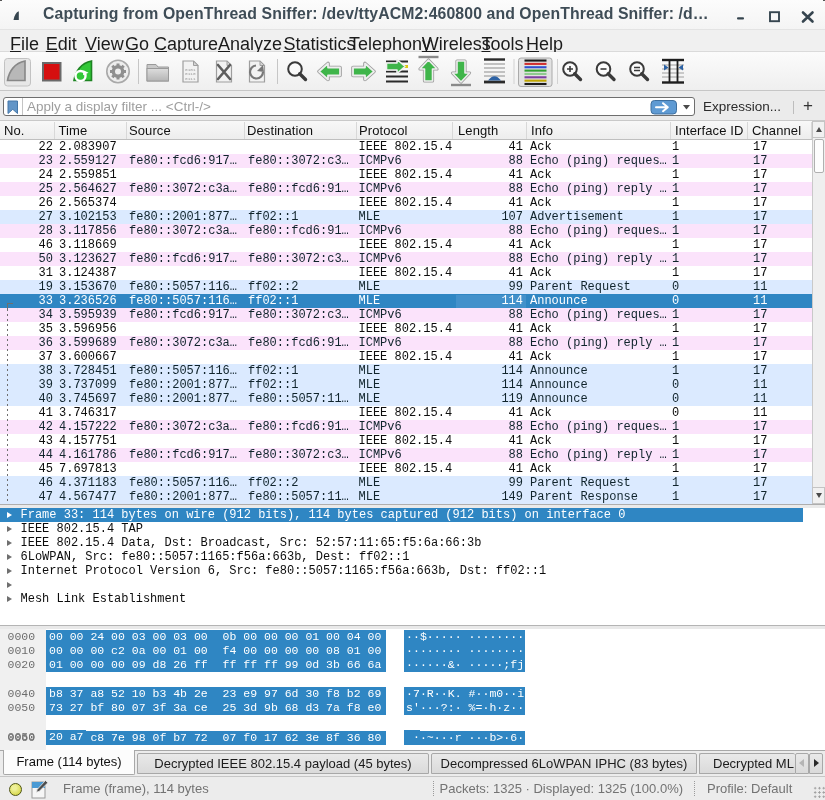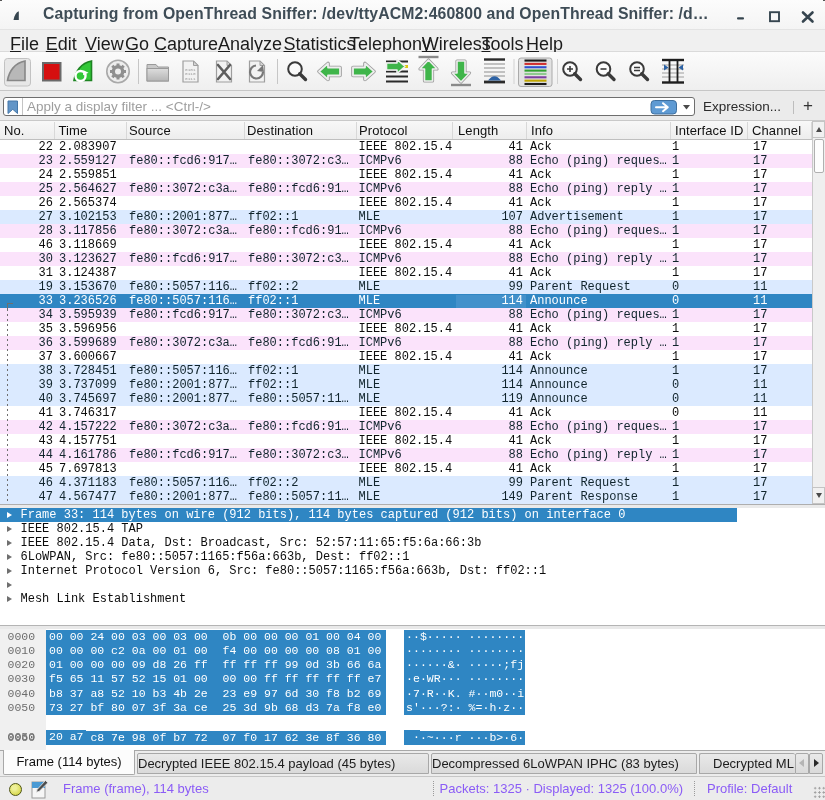--- a/index.html
+++ b/index.html
@@ -24,35 +24,35 @@
 .ack{background:#fff;color:#0c0c0c}
 .icmp{background:#fbe3fb;color:#10242c}
 .mle{background:#dbeaff;color:#10242c}
 .sel{background:#2f86c3;color:#fdfeff}
 .c0{left:0;width:53px;text-align:right}
 .c1{left:59px}.c2{left:129px}.c3{left:248px}.c4{left:358.5px}
 .c5{left:452px;width:71px;text-align:right}
 .c6{left:530px}.c7{left:672px}.c8{left:753px}
 .cell{position:absolute;top:0;height:14px}
 #detail{left:0;top:507.5px;width:825px;height:117.5px;background:#fff;font-family:"Liberation Mono",monospace;font-size:12px}
-.drow{left:0;width:737px;height:14px;line-height:14px;white-space:pre}
+.drow{left:0;width:803px;height:14px;line-height:14px;white-space:pre}
 .dtxt{position:absolute;left:20.5px}
 .tri{position:absolute;left:7px;top:3.5px;width:0;height:0;border-left:5px solid #6f6f6f;border-top:3.5px solid transparent;border-bottom:3.5px solid transparent}
 #hexpane{left:0;top:629px;width:825px;height:121px;background:#fff;font-family:"Liberation Mono",monospace;font-size:11.5px}
 .xrow{left:0;width:769px;height:14.3px;line-height:14.3px;white-space:pre}
 .xoff{position:absolute;left:7.5px;color:#6e6e6e}
 .xhl{position:absolute;top:0;height:14.3px;background:#2f86c3}
 .xhex{position:absolute;left:49px;color:#fff}
 .xhex2{position:absolute;left:222.6px;color:#fff}
 .xasc{position:absolute;left:406px;color:#fff;letter-spacing:.05px}
 #tabs{left:0;top:750px;width:825px;height:26px;background:#ececec}
-.tab{top:2.5px;height:21px;background:linear-gradient(#e9e9e9,#dadada);border:1px solid #a8a8a8;border-radius:2px 2px 0 0;font-size:13px;color:#1c1c1c;text-align:left;line-height:20px;white-space:nowrap;overflow:hidden}
+.tab{top:2.5px;height:21px;background:linear-gradient(#e9e9e9,#dadada);border:1px solid #a8a8a8;border-radius:2px 2px 0 0;font-size:13px;color:#1c1c1c;text-align:center;line-height:20px;white-space:nowrap;overflow:hidden}
 #atab{left:3px;top:0;width:132px;height:25px;background:#fcfcfc;border:1px solid #a8a8a8;border-top:none;font-size:13px;color:#111;text-align:center;line-height:23px;border-radius:0 0 2px 2px}
 #tabline{left:0;top:0;width:825px;height:1px;background:#a8a8a8}
-#status{left:0;top:776px;width:825px;height:24px;background:#ececec;border-top:1px solid #c6c6c6;font-size:13px;color:#8b5cf6}
+#status{left:0;top:776px;width:825px;height:24px;background:#ececec;border-top:1px solid #c6c6c6;font-size:13px;color:#737373}
 .stxt{top:4px}
 .dotsep{top:4px;width:1px;height:15px;border-left:1px dotted #9a9a9a}
 svg{position:absolute;overflow:visible}
 </style></head><body>
 <div id="w">
 <div class="abs" id="titlebar"></div>
 <svg class="abs" width="825" height="30" style="left:0;top:0">
       <path d="M13.5,20 L18.8,20 L18.8,11.3 C16.2,12.3 14.4,15.3 13.5,20 Z" fill="#36454f"></path>
       <rect x="737" y="17.2" width="7" height="2.4" rx="1" fill="#36454f"></rect>
       <rect x="770" y="12.2" width="9" height="9" fill="none" stroke="#36454f" stroke-width="1.9"></rect>
@@ -197,21 +197,21 @@
     </div>
 <div class="abs" id="list">
       <div class="abs row ack" style="top:0px"><span class="cell c0">22</span><span class="cell c1">2.083907</span><span class="cell c2"></span><span class="cell c3"></span><span class="cell c4">IEEE 802.15.4</span><span class="cell c5">41</span><span class="cell c6">Ack</span><span class="cell c7">1</span><span class="cell c8">17</span></div>
       <div class="abs row icmp" style="top:14px"><span class="cell c0">23</span><span class="cell c1">2.559127</span><span class="cell c2">fe80::fcd6:917…</span><span class="cell c3">fe80::3072:c3…</span><span class="cell c4">ICMPv6</span><span class="cell c5">88</span><span class="cell c6">Echo (ping) reques…</span><span class="cell c7">1</span><span class="cell c8">17</span></div>
       <div class="abs row ack" style="top:28px"><span class="cell c0">24</span><span class="cell c1">2.559851</span><span class="cell c2"></span><span class="cell c3"></span><span class="cell c4">IEEE 802.15.4</span><span class="cell c5">41</span><span class="cell c6">Ack</span><span class="cell c7">1</span><span class="cell c8">17</span></div>
       <div class="abs row icmp" style="top:42px"><span class="cell c0">25</span><span class="cell c1">2.564627</span><span class="cell c2">fe80::3072:c3a…</span><span class="cell c3">fe80::fcd6:91…</span><span class="cell c4">ICMPv6</span><span class="cell c5">88</span><span class="cell c6">Echo (ping) reply …</span><span class="cell c7">1</span><span class="cell c8">17</span></div>
       <div class="abs row ack" style="top:56px"><span class="cell c0">26</span><span class="cell c1">2.565374</span><span class="cell c2"></span><span class="cell c3"></span><span class="cell c4">IEEE 802.15.4</span><span class="cell c5">41</span><span class="cell c6">Ack</span><span class="cell c7">1</span><span class="cell c8">17</span></div>
       <div class="abs row mle" style="top:70px"><span class="cell c0">27</span><span class="cell c1">3.102153</span><span class="cell c2">fe80::2001:877…</span><span class="cell c3">ff02::1</span><span class="cell c4">MLE</span><span class="cell c5">107</span><span class="cell c6">Advertisement</span><span class="cell c7">1</span><span class="cell c8">17</span></div>
       <div class="abs row icmp" style="top:84px"><span class="cell c0">28</span><span class="cell c1">3.117856</span><span class="cell c2">fe80::3072:c3a…</span><span class="cell c3">fe80::fcd6:91…</span><span class="cell c4">ICMPv6</span><span class="cell c5">88</span><span class="cell c6">Echo (ping) reques…</span><span class="cell c7">1</span><span class="cell c8">17</span></div>
       <div class="abs row ack" style="top:98px"><span class="cell c0">46</span><span class="cell c1">3.118669</span><span class="cell c2"></span><span class="cell c3"></span><span class="cell c4">IEEE 802.15.4</span><span class="cell c5">41</span><span class="cell c6">Ack</span><span class="cell c7">1</span><span class="cell c8">17</span></div>
-      <div class="abs row icmp" style="top:112px"><span class="cell c0">30</span><span class="cell c1">3.123627</span><span class="cell c2">fe80::fcd6:917…</span><span class="cell c3">fe80::3072:c3…</span><span class="cell c4">ICMPv6</span><span class="cell c5">88</span><span class="cell c6">Echo (ping) reply …</span><span class="cell c7">1</span><span class="cell c8">17</span></div>
+      <div class="abs row icmp" style="top:112px"><span class="cell c0">50</span><span class="cell c1">3.123627</span><span class="cell c2">fe80::fcd6:917…</span><span class="cell c3">fe80::3072:c3…</span><span class="cell c4">ICMPv6</span><span class="cell c5">88</span><span class="cell c6">Echo (ping) reply …</span><span class="cell c7">1</span><span class="cell c8">17</span></div>
       <div class="abs row ack" style="top:126px"><span class="cell c0">31</span><span class="cell c1">3.124387</span><span class="cell c2"></span><span class="cell c3"></span><span class="cell c4">IEEE 802.15.4</span><span class="cell c5">41</span><span class="cell c6">Ack</span><span class="cell c7">1</span><span class="cell c8">17</span></div>
       <div class="abs row mle" style="top:140px"><span class="cell c0">19</span><span class="cell c1">3.153670</span><span class="cell c2">fe80::5057:116…</span><span class="cell c3">ff02::2</span><span class="cell c4">MLE</span><span class="cell c5">99</span><span class="cell c6">Parent Request</span><span class="cell c7">0</span><span class="cell c8">11</span></div>
       <div class="abs row sel" style="top:154px"><div class="abs" style="left:456px;top:1px;width:70px;height:13px;background:#4391cb"></div><span class="cell c0">33</span><span class="cell c1">3.236526</span><span class="cell c2">fe80::5057:116…</span><span class="cell c3">ff02::1</span><span class="cell c4">MLE</span><span class="cell c5">114</span><span class="cell c6">Announce</span><span class="cell c7">0</span><span class="cell c8">11</span></div>
       <div class="abs row icmp" style="top:168px"><span class="cell c0">34</span><span class="cell c1">3.595939</span><span class="cell c2">fe80::fcd6:917…</span><span class="cell c3">fe80::3072:c3…</span><span class="cell c4">ICMPv6</span><span class="cell c5">88</span><span class="cell c6">Echo (ping) reques…</span><span class="cell c7">1</span><span class="cell c8">17</span></div>
       <div class="abs row ack" style="top:182px"><span class="cell c0">35</span><span class="cell c1">3.596956</span><span class="cell c2"></span><span class="cell c3"></span><span class="cell c4">IEEE 802.15.4</span><span class="cell c5">41</span><span class="cell c6">Ack</span><span class="cell c7">1</span><span class="cell c8">17</span></div>
       <div class="abs row icmp" style="top:196px"><span class="cell c0">36</span><span class="cell c1">3.599689</span><span class="cell c2">fe80::3072:c3a…</span><span class="cell c3">fe80::fcd6:91…</span><span class="cell c4">ICMPv6</span><span class="cell c5">88</span><span class="cell c6">Echo (ping) reply …</span><span class="cell c7">1</span><span class="cell c8">17</span></div>
       <div class="abs row ack" style="top:210px"><span class="cell c0">37</span><span class="cell c1">3.600667</span><span class="cell c2"></span><span class="cell c3"></span><span class="cell c4">IEEE 802.15.4</span><span class="cell c5">41</span><span class="cell c6">Ack</span><span class="cell c7">1</span><span class="cell c8">17</span></div>
       <div class="abs row mle" style="top:224px"><span class="cell c0">38</span><span class="cell c1">3.728451</span><span class="cell c2">fe80::5057:116…</span><span class="cell c3">ff02::1</span><span class="cell c4">MLE</span><span class="cell c5">114</span><span class="cell c6">Announce</span><span class="cell c7">1</span><span class="cell c8">17</span></div>
       <div class="abs row mle" style="top:238px"><span class="cell c0">39</span><span class="cell c1">3.737099</span><span class="cell c2">fe80::2001:877…</span><span class="cell c3">ff02::1</span><span class="cell c4">MLE</span><span class="cell c5">114</span><span class="cell c6">Announce</span><span class="cell c7">0</span><span class="cell c8">11</span></div>
       <div class="abs row mle" style="top:252px"><span class="cell c0">40</span><span class="cell c1">3.745697</span><span class="cell c2">fe80::2001:877…</span><span class="cell c3">fe80::5057:11…</span><span class="cell c4">MLE</span><span class="cell c5">119</span><span class="cell c6">Announce</span><span class="cell c7">0</span><span class="cell c8">11</span></div>
@@ -243,21 +243,20 @@
       <div class="abs drow" style="top:70.5px;color:#0c0c0c"><span class="tri"></span></div>
       <div class="abs drow" style="top:84.5px;color:#0c0c0c"><span class="tri"></span><span class="dtxt">Mesh Link Establishment</span></div>
     </div>
 <div class="abs" style="left:0;top:625px;width:825px;height:1px;background:#b4b4b4"></div>
 <div class="abs" style="left:0;top:626px;width:825px;height:3px;background:#e9e9e9"></div>
 <div class="abs" id="hexpane">
       <div class="abs" style="left:0;top:0;width:45.5px;height:121px;background:#f0f0f0"></div>
       <div class="abs xrow" style="top:0.5px"><div class="abs xhl" style="left:45.5px;width:340.5px"></div><div class="abs xhl" style="left:403.5px;width:121px"></div><span class="xoff">0000</span><span class="xhex">00 00 24 00 03 00 03 00</span><span class="xhex2">0b 00 00 00 01 00 04 00</span><span class="xasc">··$····· ········</span></div>
       <div class="abs xrow" style="top:14.8px"><div class="abs xhl" style="left:45.5px;width:340.5px"></div><div class="abs xhl" style="left:403.5px;width:121px"></div><span class="xoff">0010</span><span class="xhex">00 00 00 c2 0a 00 01 00</span><span class="xhex2">f4 00 00 00 00 08 01 00</span><span class="xasc">········ ········</span></div>
       <div class="abs xrow" style="top:29.1px"><div class="abs xhl" style="left:45.5px;width:340.5px"></div><div class="abs xhl" style="left:403.5px;width:121px"></div><span class="xoff">0020</span><span class="xhex">01 00 00 00 09 d8 26 ff</span><span class="xhex2">ff ff ff 99 0d 3b 66 6a</span><span class="xasc">······&amp;· ·····;fj</span></div>
-      <div class="abs xrow" style="top:43.400000000000006px"><div class="abs xhl" style="left:45.5px;width:340.5px"></div><div class="abs xhl" style="left:403.5px;width:121px"></div><span class="xoff">0030</span><span class="xhex">f5 65 11 57 52 15 01 00</span><span class="xhex2">00 00 ff ff ff ff ff e7</span><span class="xasc">·e·WR··· ········</span></div>
       <div class="abs xrow" style="top:57.7px"><div class="abs xhl" style="left:45.5px;width:340.5px"></div><div class="abs xhl" style="left:403.5px;width:121px"></div><span class="xoff">0040</span><span class="xhex">b8 37 a8 52 10 b3 4b 2e</span><span class="xhex2">23 e9 97 6d 30 f8 b2 69</span><span class="xasc">·7·R··K. #··m0··i</span></div>
       <div class="abs xrow" style="top:72.0px"><div class="abs xhl" style="left:45.5px;width:340.5px"></div><div class="abs xhl" style="left:403.5px;width:121px"></div><span class="xoff">0050</span><span class="xhex">73 27 bf 80 07 3f 3a ce</span><span class="xhex2">25 3d 9b 68 d3 7a f8 e0</span><span class="xasc">s'···?:· %=·h·z··</span></div>
       <div class="abs xrow" style="top:102px"><div class="abs xhl" style="left:45.5px;width:340.5px"></div><div class="abs xhl" style="left:403.5px;width:121px"></div><span class="xoff">0060</span><span class="xhex">78 f2 c8 7e 98 0f b7 72</span><span class="xhex2">07 f0 17 62 3e 8f 36 80</span><span class="xasc">x··~···r ···b&gt;·6·</span></div>
       <div class="abs xrow" style="top:100.6px"><div class="abs xhl" style="left:45.5px;width:40px"></div><div class="abs xhl" style="left:403.5px;width:16px"></div><span class="xoff">0050</span><span class="xhex">20 a7</span><span class="xhex2"></span><span class="xasc"> · </span></div>
     </div>
 <div class="abs" id="tabs">
       <div class="abs" id="tabline"></div>
       <div class="abs tab" style="left:137px;width:292px">Decrypted IEEE 802.15.4 payload (45 bytes)</div>
       <div class="abs tab" style="left:431px;width:266px">Decompressed 6LoWPAN IPHC (83 bytes)</div>
       <div class="abs tab" style="left:699px;width:96px;border-right:none;text-align:left;padding-left:13px">Decrypted ML</div>

